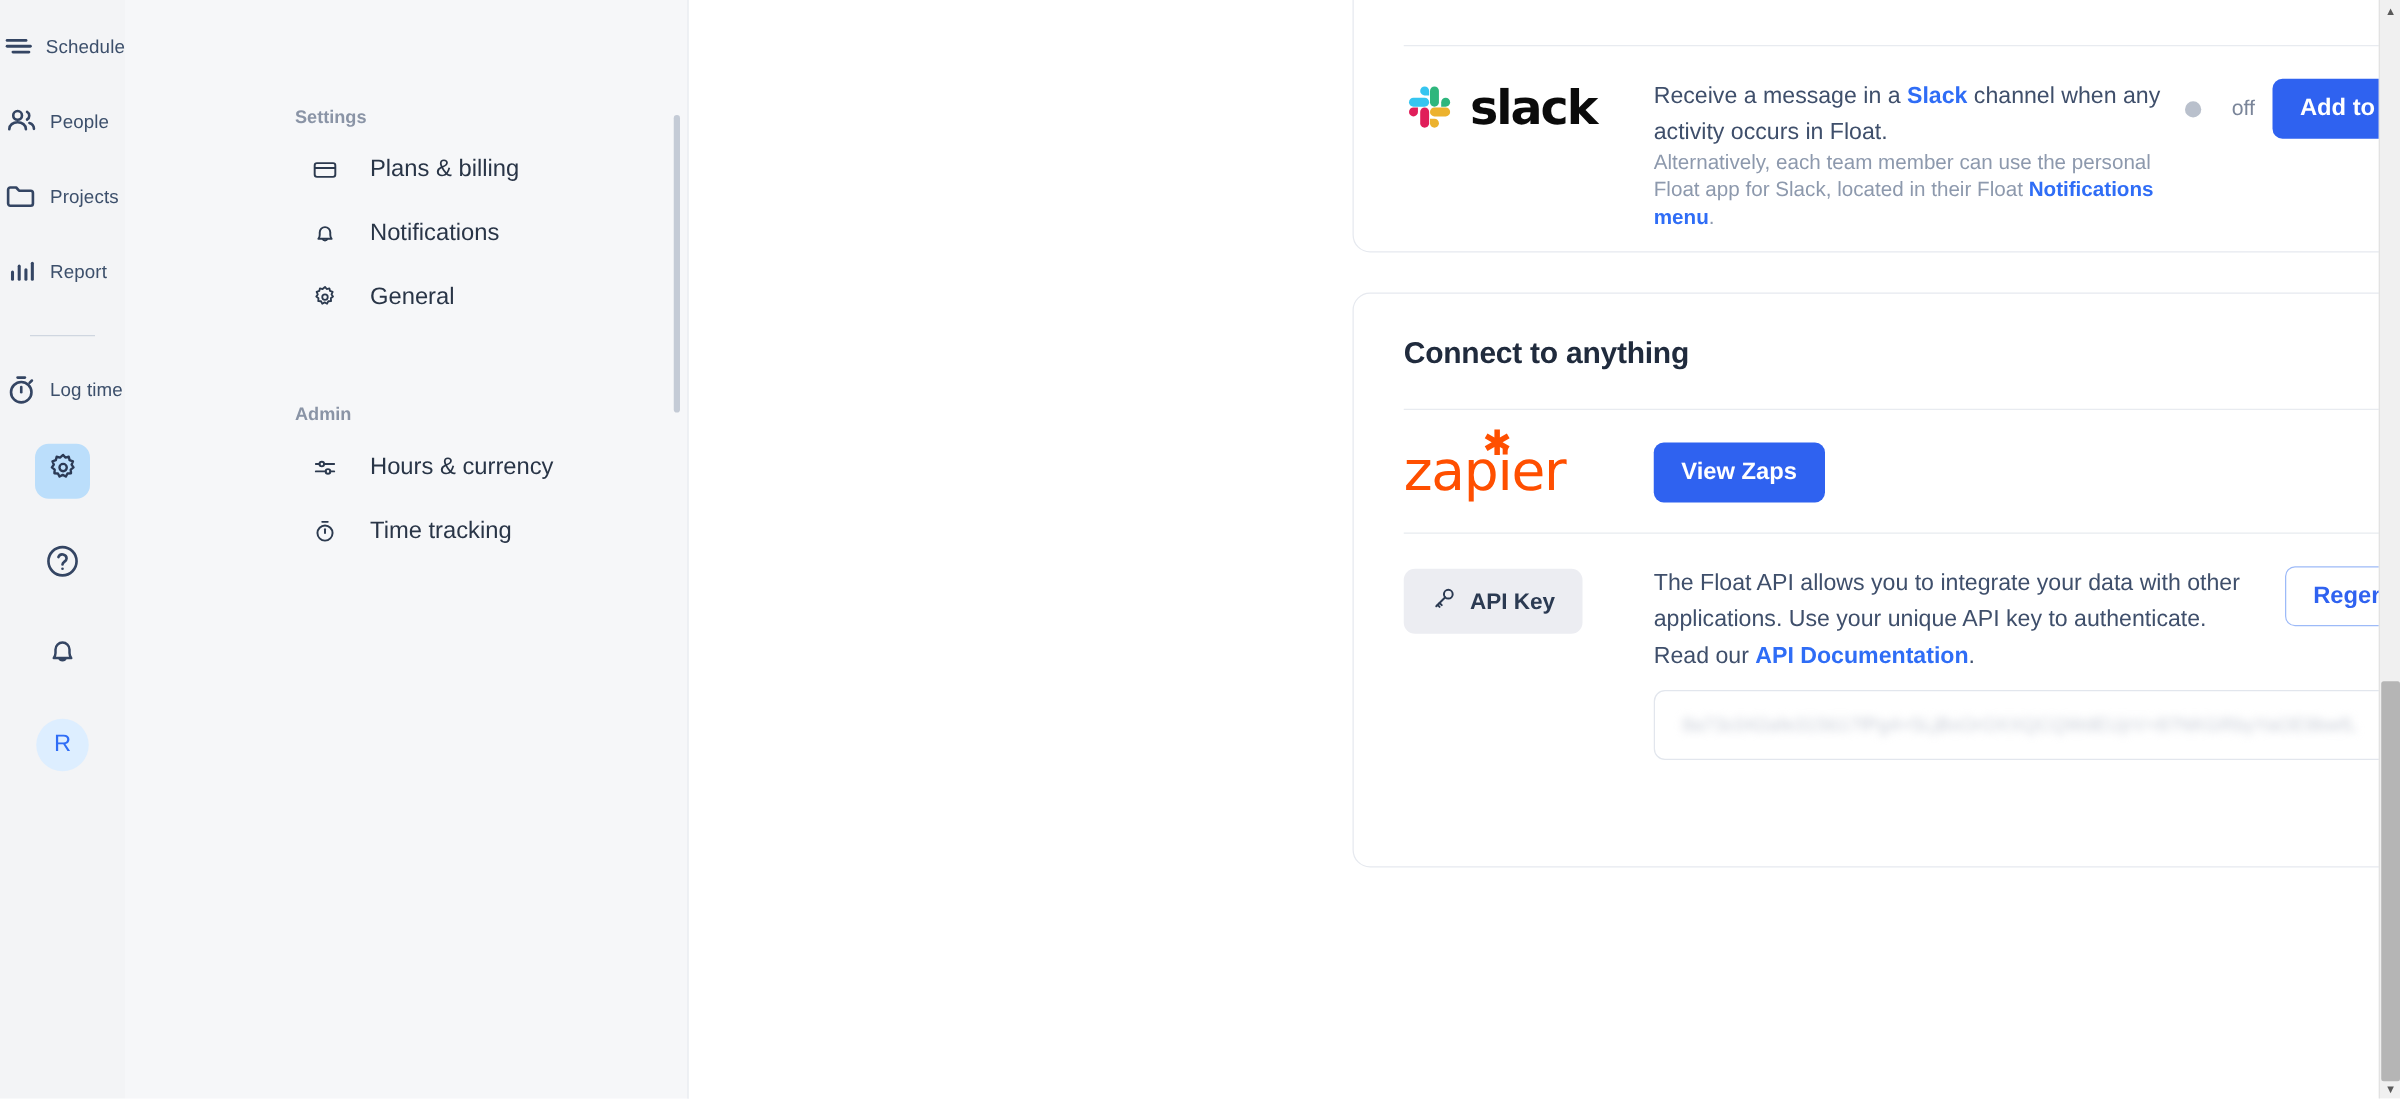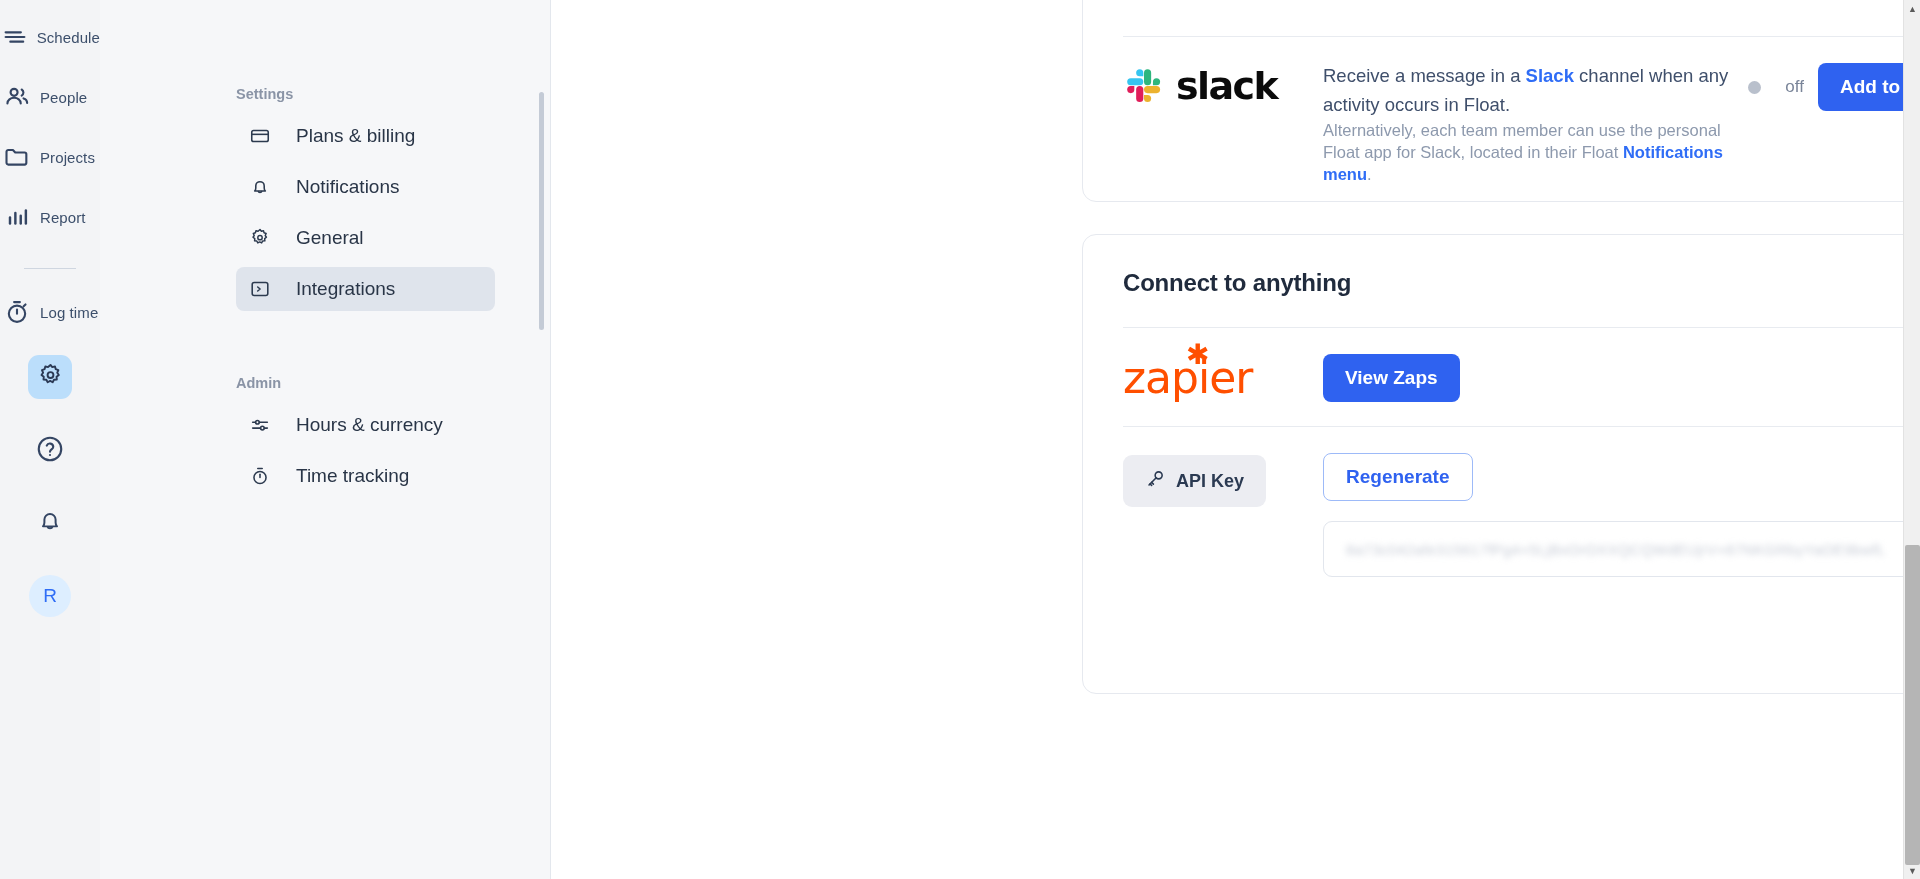--- a/index.html
+++ b/index.html
@@ -471,29 +471,20 @@
     <div class="nav-item">
       <span class="nav-ico">
         <svg width="22" height="22" viewBox="0 0 24 24" fill="none" stroke="currentColor" stroke-width="1.6" stroke-linejoin="round">
           <path d="M12 2.8l1.5 1.8 2.3-.6.6 2.3 2.3.8-1 2.2 1.3 1.9-1.9 1.5.2 2.4-2.4.2-1.1 2.1-2.1-1.1-2.1 1.1-1.1-2.1-2.4-.2.2-2.4-1.9-1.5 1.3-1.9-1-2.2 2.3-.8.6-2.3 2.3.6z"></path>
           <circle cx="12" cy="11.6" r="2.4"></circle>
         </svg>
       </span>
       <span class="nav-txt">General</span>
     </div>
 
-    <div class="nav-item active">
-      <span class="nav-ico">
-        <svg width="22" height="22" viewBox="0 0 24 24" fill="none" stroke="currentColor" stroke-width="1.7" stroke-linecap="round" stroke-linejoin="round">
-          <rect x="3.5" y="5" width="17" height="14" rx="2.2"></rect>
-            <path d="M9.5 9.8l2.6 2.2-2.6 2.2"></path>
-        </svg>
-      </span>
-      <span class="nav-txt">Integrations</span>
-    </div>
 
 
     <div class="grp-label">Admin</div>
 
     <div class="nav-item">
       <span class="nav-ico">
         <svg width="22" height="22" viewBox="0 0 24 24" fill="none" stroke="currentColor" stroke-width="1.7" stroke-linecap="round">
           <path d="M4 9h3.2"></path>
             <path d="M11.2 9H20"></path>
             <circle cx="9.2" cy="9" r="2"></circle>
@@ -582,20 +573,23 @@
               <svg width="21" height="21" viewBox="0 0 24 24" fill="none" stroke="currentColor" stroke-width="1.8" stroke-linecap="round" stroke-linejoin="round">
                 <circle cx="15.6" cy="8.4" r="4"></circle>
                 <path d="M12.8 11.2L4.6 19.4"></path>
                   <path d="M7.6 16.4l2 2"></path>
                   <path d="M5.8 18.2l1.8 1.8"></path>
               </svg>
             </span>
             <span>API Key</span>
           </span>
         </div>
+        <div class="irow-body">
+          <p class="desc"><span>The Float API allows you to integrate your data with other applications. Use your unique API key to authenticate. Read our </span><a class="lnk">API Documentation</a><span>.</span></p>
+        </div>
         <div class="irow-actions">
           <button class="btn-outline">Regenerate</button>
         </div>
       </div>
 
       <div class="key-field">
         <span class="key-blur">8a73c042afe315617fPg4+5LjBxOrOXXQCQWdEUjrV+87NKGRbyYaOE9bwfL</span>
 
       </div>
     </section>

